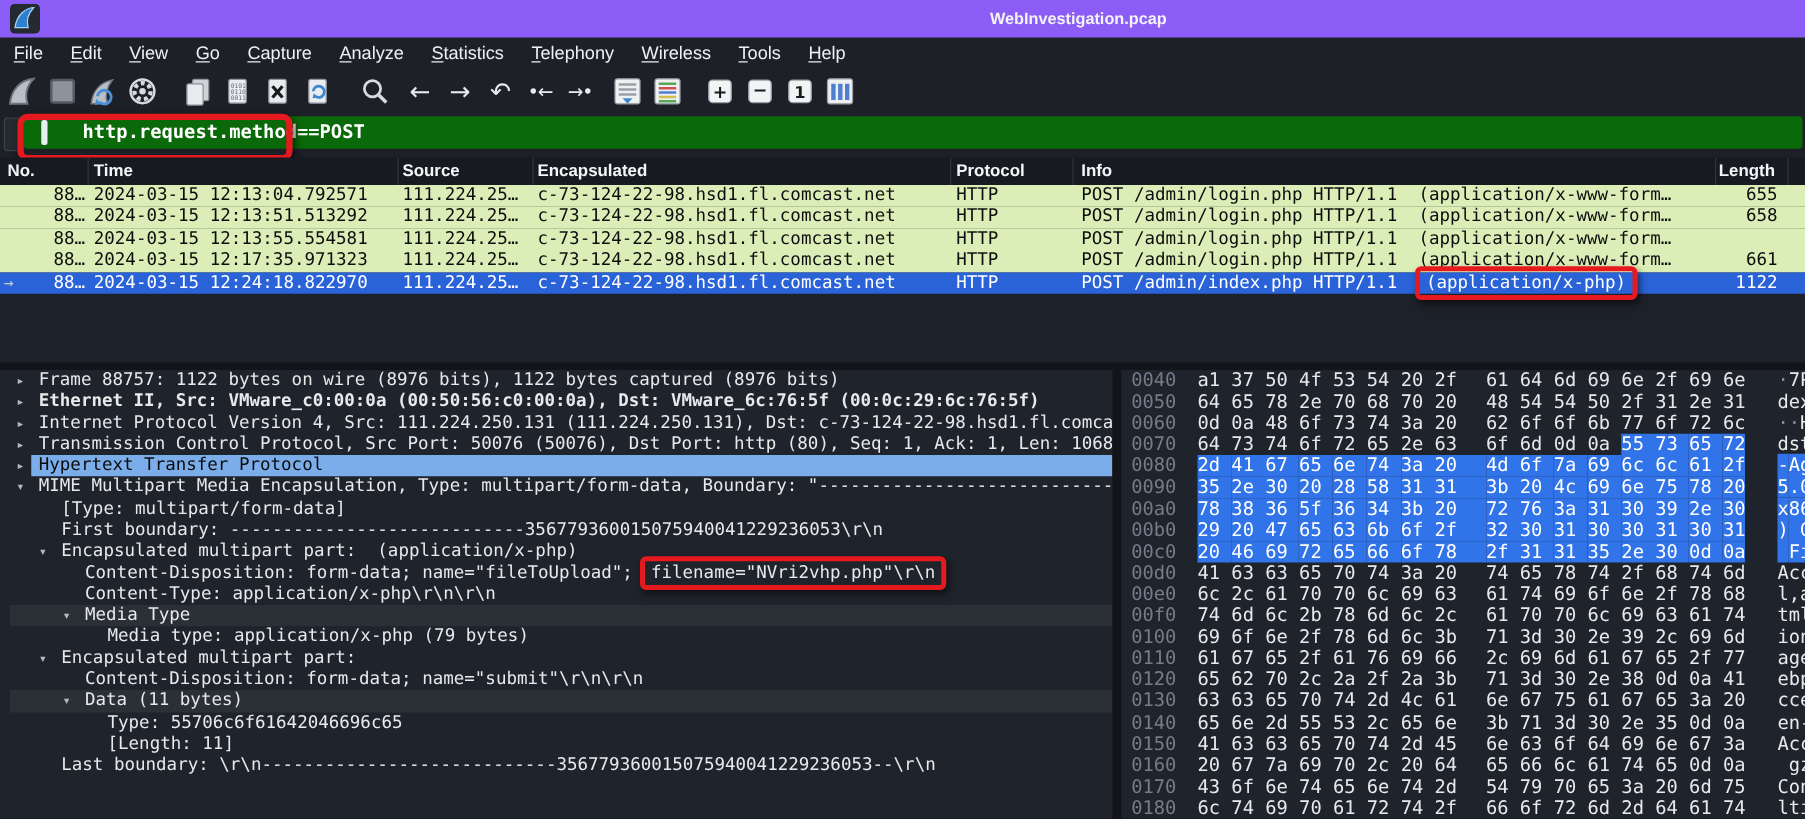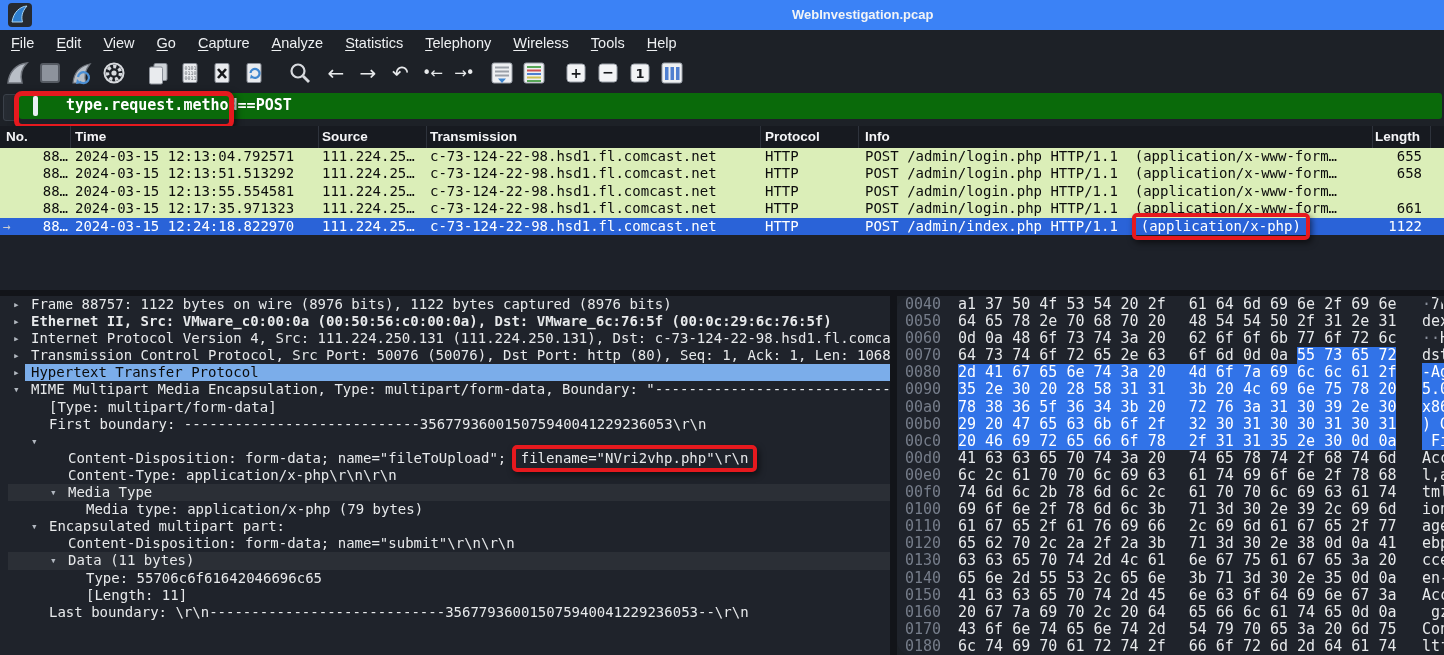--- a/index.html
+++ b/index.html
@@ -1,19 +1,19 @@
 <!DOCTYPE html>
 <html><head>
 <meta charset="utf-8">
 <style>
   html,body{margin:0;padding:0;background:#101216;}
   #app{position:relative;width:1444px;height:655px;background:#1d2127;overflow:hidden;
        font-family:"Liberation Sans","DejaVu Sans",sans-serif;color:#eceef0;}
   
-  #titlebar{position:absolute;left:0;top:0;width:1444px;height:30px;background:#3b82f6;}
+  #titlebar{position:absolute;left:0;top:0;width:1444px;height:30px;background:#8b5cf6;}
   #app-icon{position:absolute;left:8px;top:3px;width:24px;height:24px;}
   #title{position:absolute;left:792px;top:7px;font-size:13px;font-weight:bold;color:#f2f4f6;}
   
   #menubar{position:absolute;left:0;top:30px;width:1444px;height:26px;display:flex;align-items:center;}
   .menu-item{font-size:14.5px;color:#eef0f2;padding:2px 11px;cursor:default;}
   .menu-item u{text-decoration:underline;text-underline-offset:2px;}
   
   #toolbar{position:absolute;left:2px;top:56px;width:1442px;height:34px;display:flex;align-items:center;}
   .tbi{height:28px;min-width:28px;display:flex;align-items:center;justify-content:center;margin:0 2px;}
   .tb-glyph{font-size:20px;color:#e8eaec;font-family:"DejaVu Sans",sans-serif;line-height:1;}
@@ -45,21 +45,21 @@
   .d-row{position:relative;width:890px;height:17.1px;line-height:17.1px;
          font-family:"DejaVu Sans Mono",monospace;font-size:14px;color:#e7e9eb;white-space:pre;}
   .d-band{position:absolute;left:25px;top:0;width:865px;height:17.1px;}
   .d-band.selected{background:#7badea;}
   .d-band.subtle{background:rgba(255,255,255,.055);left:8px;width:882px;}
   .d-arrow{position:absolute;top:0;color:#b2b8c0;font-size:11px;}
   .d-text{position:absolute;top:0;}
   .d-row .sel-text{color:#0b0b0b;}
   #splitter-v{position:absolute;left:890px;top:296px;width:7px;height:359px;background:#121419;}
   
-  #hexpane{position:absolute;left:897px;top:296px;width:547px;height:359px;background:#1f232b;overflow:hidden;border-radius:14px;}
+  #hexpane{position:absolute;left:897px;top:296px;width:547px;height:359px;background:#1f232b;overflow:hidden;}
   .hx-row{position:relative;width:547px;height:17.1px;line-height:17.1px;
           font-family:"DejaVu Sans Mono",monospace;font-size:15px;white-space:pre;}
   .hx-off{position:absolute;left:8px;color:#767d8a;}
   .hx-bytes{position:absolute;left:61px;color:#e7e9eb;}
   .hx-ascii{position:absolute;left:525px;color:#e7e9eb;}
   .b{display:inline-block;}
   .b.sel,.a.sel{background:#3173e8;color:#ffffff;}
   .a.dim{color:#8a909b;}
 </style>
 </head>
@@ -207,30 +207,30 @@
           <rect x="11.5" y="7" width="3.5" height="13" fill="#4f7fd0"></rect>
           <rect x="17" y="7" width="3.5" height="13" fill="#4f7fd0"></rect>
         </svg>
       </span>
     </div>
 
   <div id="filterbar">
     <span id="bookmark-btn"></span>
     <div id="filter-input">
       <span class="filter-sliver"></span>
-      <span id="filter-text">type.request.method==POST</span>
+      <span id="filter-text">http.request.method==POST</span>
     </div>
     <div id="ann-filter" class="ann"></div>
   </div>
 
   <div id="pl-header">
       <span class="pl-h" style="left: 6px;">No.</span>
       <span class="pl-h" style="left: 75px;">Time</span>
       <span class="pl-h" style="left: 322px;">Source</span>
-      <span class="pl-h" style="left: 430px;">Transmission</span>
+      <span class="pl-h" style="left: 430px;">Encapsulated</span>
       <span class="pl-h" style="left: 765px;">Protocol</span>
       <span class="pl-h" style="left: 865px;">Info</span>
       <span class="pl-h" style="left: 1375px;">Length</span>
       <span class="pl-sep" style="left: 70px;"></span>
       <span class="pl-sep" style="left: 318px;"></span>
       <span class="pl-sep" style="left: 426px;"></span>
       <span class="pl-sep" style="left: 760px;"></span>
       <span class="pl-sep" style="left: 858px;"></span>
       <span class="pl-sep" style="left: 1372px;"></span>
       <span class="pl-sep" style="left: 1430px;"></span>
@@ -287,21 +287,21 @@
   <div id="splitter-h"></div>
   <div id="details">
       <div class="d-row"><span class="d-arrow" style="left: 13px;">▸</span><span class="d-text" style="left: 31px;"><span>Frame 88757: 1122 bytes on wire (8976 bits), 1122 bytes captured (8976 bits)</span></span></div>
       <div class="d-row"><span class="d-arrow" style="left: 13px;">▸</span><span class="d-text" style="left: 31px; font-weight: bold;"><span>Ethernet II, Src: VMware_c0:00:0a (00:50:56:c0:00:0a), Dst: VMware_6c:76:5f (00:0c:29:6c:76:5f)</span></span></div>
       <div class="d-row"><span class="d-arrow" style="left: 13px;">▸</span><span class="d-text" style="left: 31px;"><span>Internet Protocol Version 4, Src: 111.224.250.131 (111.224.250.131), Dst: c-73-124-22-98.hsd1.fl.comcast.net (73.124.22.98)</span></span></div>
       <div class="d-row"><span class="d-arrow" style="left: 13px;">▸</span><span class="d-text" style="left: 31px;"><span>Transmission Control Protocol, Src Port: 50076 (50076), Dst Port: http (80), Seq: 1, Ack: 1, Len: 1068</span></span></div>
       <div class="d-row"><div class="d-band selected"></div><span class="d-arrow" style="left: 13px;">▸</span><span class="d-text sel-text" style="left: 31px;"><span>Hypertext Transfer Protocol</span></span></div>
       <div class="d-row"><span class="d-arrow" style="left: 13px;">▾</span><span class="d-text" style="left: 31px;"><span>MIME Multipart Media Encapsulation, Type: multipart/form-data, Boundary: "----------------------------356779360015075940041229236053"</span></span></div>
       <div class="d-row"><span class="d-text" style="left: 49px;"><span>[Type: multipart/form-data]</span></span></div>
       <div class="d-row"><span class="d-text" style="left: 49px;"><span>First boundary: ----------------------------356779360015075940041229236053\r\n</span></span></div>
-      <div class="d-row"><span class="d-arrow" style="left: 31px;">▾</span></div>
+      <div class="d-row"><span class="d-arrow" style="left: 31px;">▾</span><span class="d-text" style="left: 49px;"><span>Encapsulated multipart part:  (application/x-php)</span></span></div>
       <div class="d-row"><span class="d-text" style="left: 68px;"><span>Content-Disposition: form-data; name="fileToUpload"; </span><span class="rbox">filename="NVri2vhp.php"\r\n</span></span></div>
       <div class="d-row"><span class="d-text" style="left: 68px;"><span>Content-Type: application/x-php\r\n\r\n</span></span></div>
       <div class="d-row"><div class="d-band subtle"></div><span class="d-arrow" style="left: 50px;">▾</span><span class="d-text" style="left: 68px;"><span>Media Type</span></span></div>
       <div class="d-row"><span class="d-text" style="left: 86px;"><span>Media type: application/x-php (79 bytes)</span></span></div>
       <div class="d-row"><span class="d-arrow" style="left: 31px;">▾</span><span class="d-text" style="left: 49px;"><span>Encapsulated multipart part:</span></span></div>
       <div class="d-row"><span class="d-text" style="left: 68px;"><span>Content-Disposition: form-data; name="submit"\r\n\r\n</span></span></div>
       <div class="d-row"><div class="d-band subtle"></div><span class="d-arrow" style="left: 50px;">▾</span><span class="d-text" style="left: 68px;"><span>Data (11 bytes)</span></span></div>
       <div class="d-row"><span class="d-text" style="left: 86px;"><span>Type: 55706c6f61642046696c65</span></span></div>
       <div class="d-row"><span class="d-text" style="left: 86px;"><span>[Length: 11]</span></span></div>
       <div class="d-row"><span class="d-text" style="left: 49px;"><span>Last boundary: \r\n----------------------------356779360015075940041229236053--\r\n</span></span></div>

